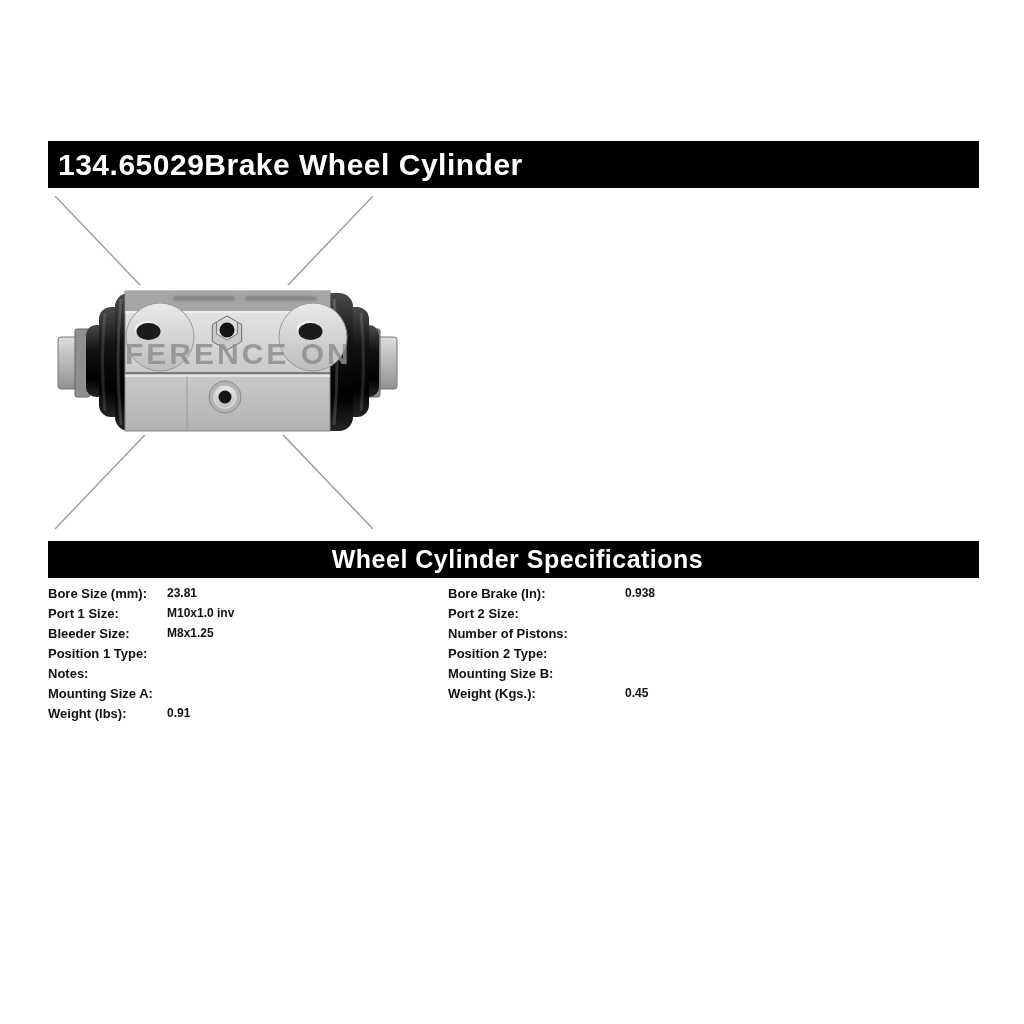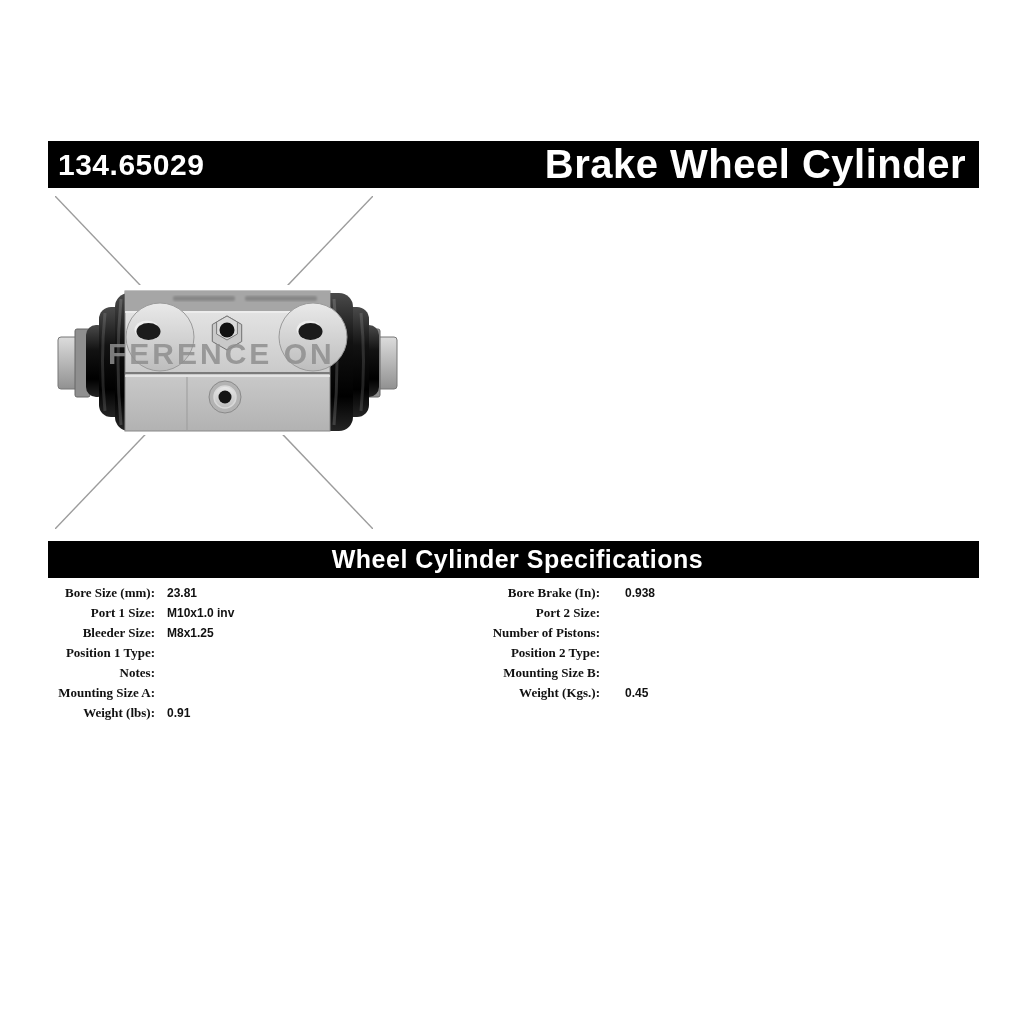--- a/index.html
+++ b/index.html
@@ -5,52 +5,51 @@
   * { margin:0; padding:0; box-sizing:border-box; }
   html,body { background:#ffffff; }
   .page {
     position:relative; width:1024px; height:1024px; background:#ffffff;
     font-family:"Liberation Sans", sans-serif; overflow:hidden;
   }
   
   .top-bar {
     position:absolute; left:48px; top:141px; width:931px; height:47px;
     background:#000000; color:#ffffff;
-    display:flex; justify-content:space-between; align-items:center;
+    display:flex; align-items:center;
     padding:0 13px 0 10px;
   }
   .top-bar .part-no   { font-size:30px; font-weight:bold; letter-spacing:0.5px; }
-  .top-bar .prod-name { font-size:40px; font-weight:bold; letter-spacing:0.5px; }
+  .top-bar .prod-name { font-size:30px; font-weight:bold; letter-spacing:0.5px; }
   
   .wm-lines { position:absolute; left:55px; top:196px; z-index:1; }
   
   .photo { position:absolute; left:55px; top:285px; z-index:2; }
   
   .wm-text {
-    position:absolute; left:108px; top:337px; z-index:3;
+    position:absolute; left:125px; top:337px; z-index:3;
     font-size:30px; font-weight:bold; letter-spacing:3px;
     color:#8f8f8f; opacity:0.85; white-space:nowrap;
   }
   
   .section-bar {
     position:absolute; left:48px; top:541px; width:931px; height:37px;
     background:#000000; color:#ffffff;
     display:flex; justify-content:center; align-items:center;padding-left:8px;
   }
   .section-bar .section-title { font-size:25px; font-weight:bold; letter-spacing:0.5px; }
   
   .spec-table { position:absolute; left:48px; top:583px; width:931px; z-index:2; }
   .spec-col { position:absolute; top:0; }
   .spec-col.left  { left:0; }
   .spec-col.right { left:400px; }
   .spec-row { display:flex; height:20px; align-items:center; }
   .spec-row .lbl {
-    font-size:13px; font-weight:bold; color:#111111; text-align:right;
+    font-size:13px; font-weight:bold; color:#111111; text-align:left;
     white-space:nowrap;
-    font-family:Liberation Serif, serif;
   }
   .spec-col.left  .lbl { width:107px; }
   .spec-col.right .lbl { width:152px; }
   .spec-row .val {
     font-size:12px; font-weight:bold; color:#111111; white-space:nowrap;
   }
   .spec-col.left  .val { margin-left:12px; }
   .spec-col.right .val { margin-left:25px; }
 </style>
 </head>

